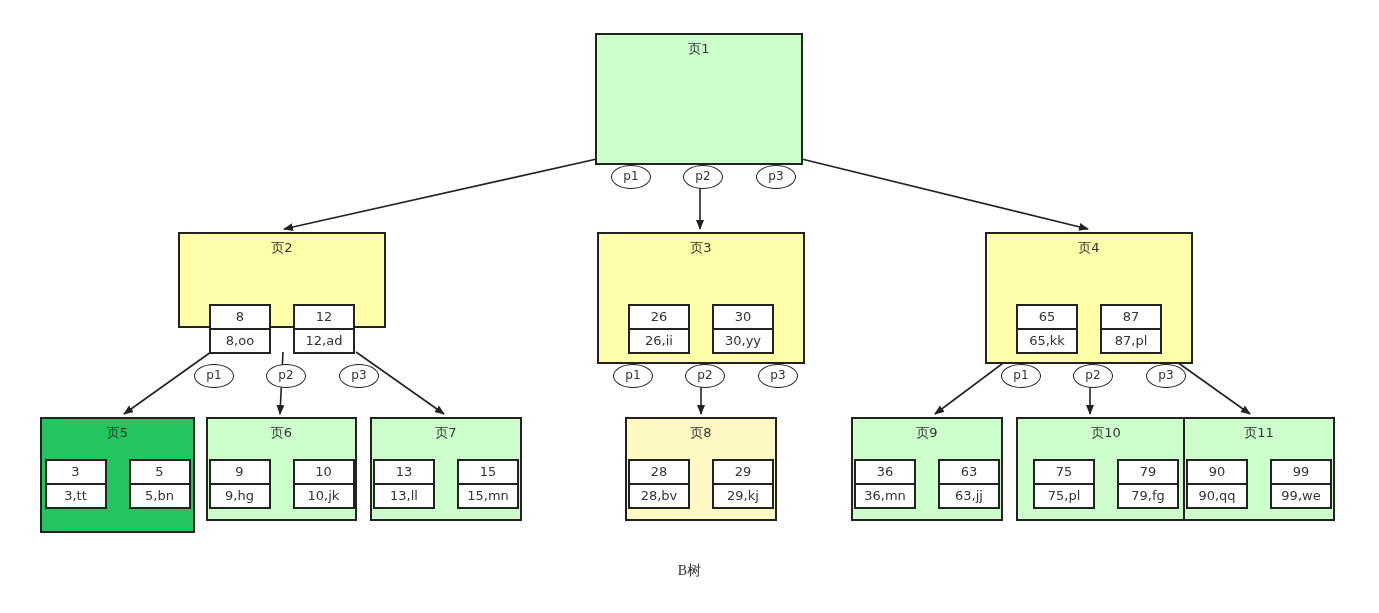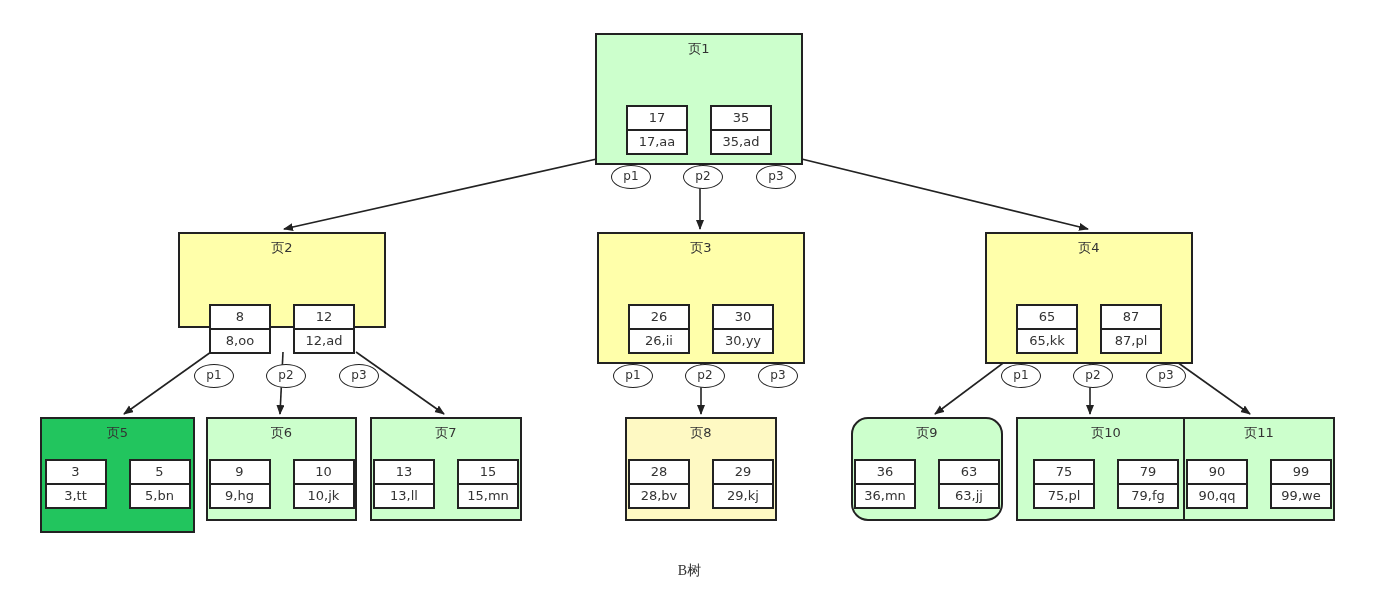--- a/index.html
+++ b/index.html
@@ -123,30 +123,20 @@
         <line x1="701" y1="352" x2="701" y2="414" stroke="#222222" stroke-width="1.6" marker-end="url(#arrow)"></line>
         <line x1="1018" y1="352" x2="935" y2="414" stroke="#222222" stroke-width="1.6" marker-end="url(#arrow)"></line>
         <line x1="1090" y1="352" x2="1090" y2="414" stroke="#222222" stroke-width="1.6" marker-end="url(#arrow)"></line>
         <line x1="1163" y1="352" x2="1250" y2="414" stroke="#222222" stroke-width="1.6" marker-end="url(#arrow)"></line>
       </g>
   </svg>
 
   <div id="nodes">
       <div class="node" style="left: 595px; top: 33px; width: 208px; height: 132px; background: rgb(204, 255, 204);">
         <div class="node-title">页1</div>
-        <div class="cells" style="top: 70px;">
-          <div class="cell">
-            <div class="cell-key">17</div>
-            <div class="cell-val">17,aa</div>
-          </div>
-          <div class="cell">
-            <div class="cell-key">35</div>
-            <div class="cell-val">35,ad</div>
-          </div>
-        </div>
         <div class="ptrs" style="top: 130px;">
           <div class="ptr" style="left: 33px;">p1</div>
           <div class="ptr" style="left: 105px;">p2</div>
           <div class="ptr" style="left: 178px;">p3</div>
         </div>
       </div>
       <div class="node internal" style="left: 178px; top: 232px; width: 208px; height: 96px; background: rgb(255, 255, 170);">
         <div class="node-title">页2</div>
         <div class="cells" style="top: 70px;">
           <div class="cell">
@@ -245,21 +235,21 @@
           <div class="cell">
             <div class="cell-key">28</div>
             <div class="cell-val">28,bv</div>
           </div>
           <div class="cell">
             <div class="cell-key">29</div>
             <div class="cell-val">29,kj</div>
           </div>
         </div>
       </div>
-      <div class="node" style="left: 851px; top: 417px; width: 152px; height: 104px; background: rgb(204, 255, 204); border-radius: 17px;">
+      <div class="node" style="left: 851px; top: 417px; width: 152px; height: 104px; background: rgb(204, 255, 204);">
         <div class="node-title">页9</div>
         <div class="cells" style="top: 40px;">
           <div class="cell">
             <div class="cell-key">36</div>
             <div class="cell-val">36,mn</div>
           </div>
           <div class="cell">
             <div class="cell-key">63</div>
             <div class="cell-val">63,jj</div>
           </div>

